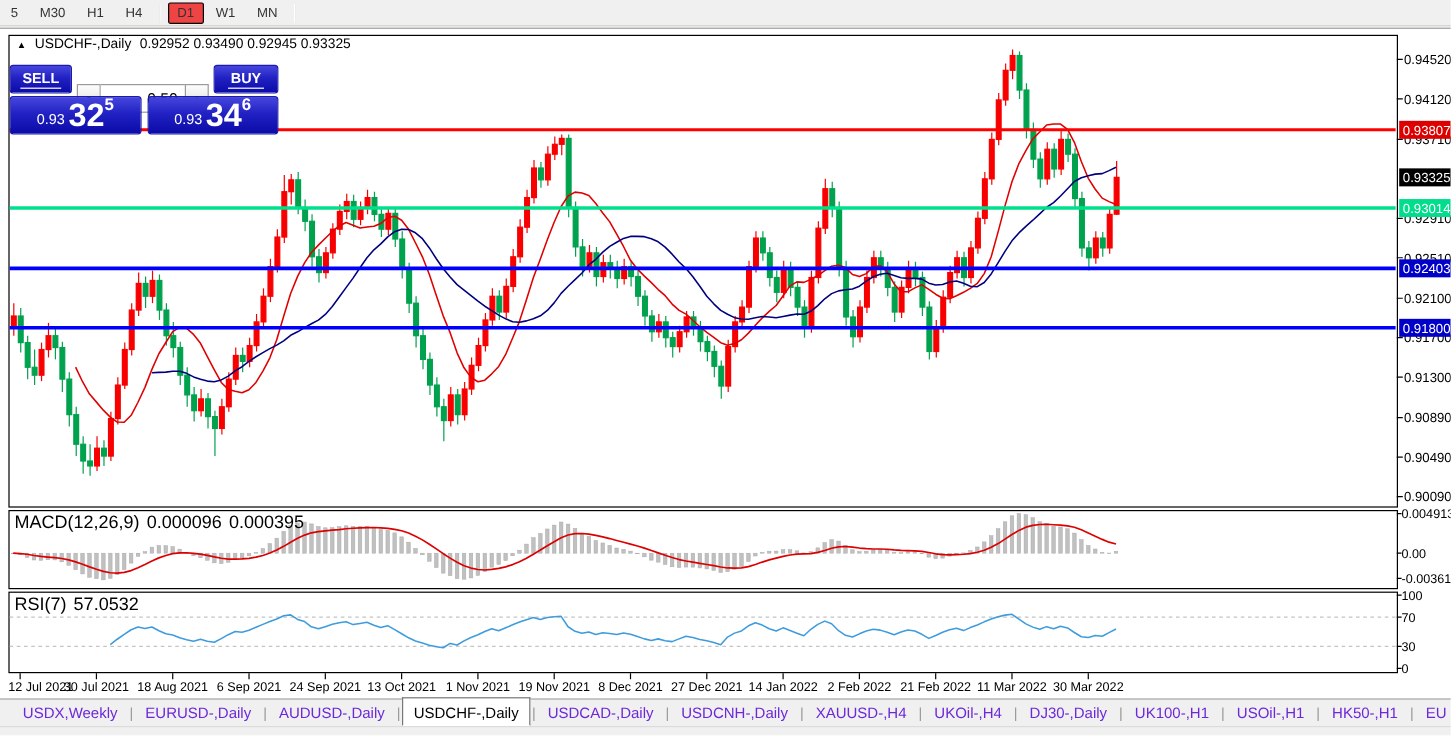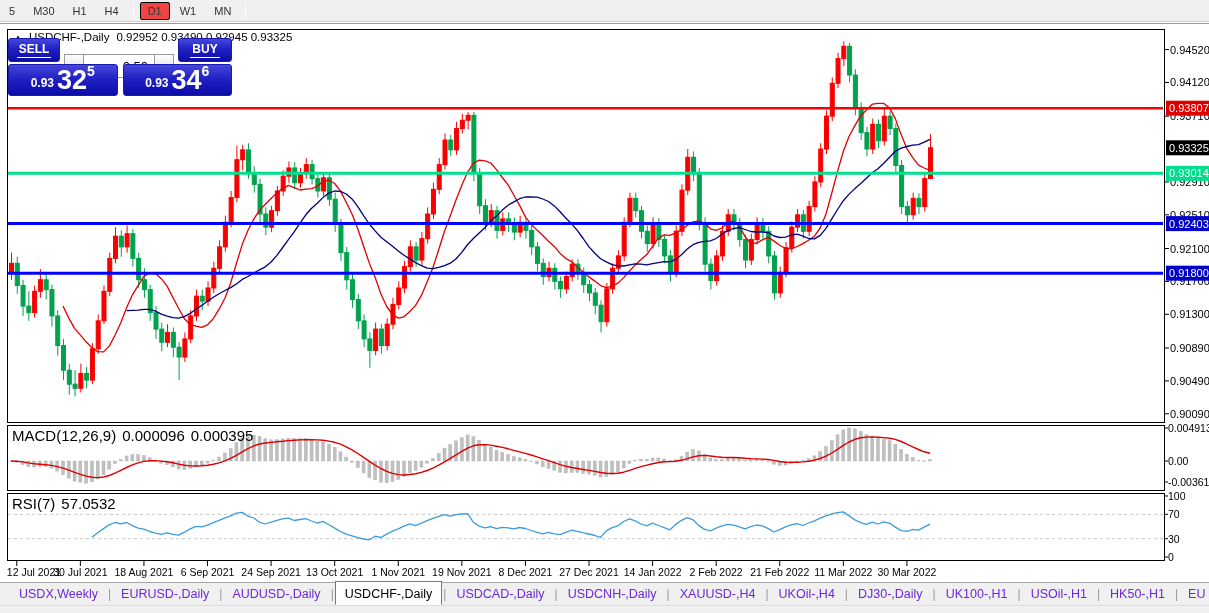--- a/index.html
+++ b/index.html
@@ -18,36 +18,36 @@
   
   #chart-window { position:absolute; left:0; top:23px; width:1209px; height:559px; background:#fff;
     border-top:1px solid #9a9a9a; }
   #chart-svg { position:absolute; left:0; top:0; }
 
   #chart-title { position:absolute; left:14px; top:7px; font-size:11.5px; color:#000;
     display:flex; gap:7px; align-items:center; }
   #chart-title .arrow { font-size:8px; }
 
   
-  #trade-panel { position:absolute; left:8px; top:14px; width:224px; }
+  #trade-panel { position:absolute; left:8px; top:30px; width:224px; }
   .tp-row1 { display:flex; height:24px; }
   .btn-blue { background:linear-gradient(180deg,#4646dd 0%,#2222c4 45%,#0b0ba8 100%);
     border:1px solid #1a1ab0; border-radius:3px; color:#fff; font-size:12px; font-weight:bold;
     display:flex; align-items:center; justify-content:center; }
   .btn-sell, .btn-buy { width:52px; }
   .btn-sell span, .btn-buy span { border-bottom:1px solid #fff; padding:0 2px 1px; }
   .stepper { display:flex; margin:16px 4px; height:24px; }
   .step-btn { width:20px; background:linear-gradient(180deg,#fdfdfd,#d8d8d8); border:1px solid #9a9a9a;
     font-size:7px; color:#444; display:flex; align-items:center; justify-content:center; }
   .vol-box { width:70px; background:#fff; border:1px solid #9a9a9a; border-left:none; border-right:none;
     font-size:13px; color:#000; display:flex; align-items:center; justify-content:flex-end; padding-right:6px; }
   .tp-row2 { display:flex; margin-top:2px; height:32px; gap:5px; }
   .quote-box { flex:1; border-radius:3px; display:flex; align-items:flex-end; justify-content:center;
     padding-bottom:2px; }
-  .quote-base { font-size:12px; font-weight:bold; margin-right:3px; margin-bottom:3px; }
+  .quote-base { font-size:12px; font-weight:normal; margin-right:3px; margin-bottom:3px; }
   .quote-big { font-size:27px; font-weight:bold; line-height:26px; }
   .quote-sup { font-size:14px; font-weight:bold; align-self:flex-start; margin-top:-2px; }
 
   .ind-label { position:absolute; font-size:15px; color:#000; display:flex; gap:6px; }
   #macd-label { left:12px; top:403px; }
   #rsi-label  { left:12px; top:471px; }
 
   
   #tabbar { position:absolute; left:0; top:582px; width:1209px; height:23px; background:#f0f0f0;
     border-top:1px solid #a8a8a8; display:flex; align-items:center; padding-left:10px; }

